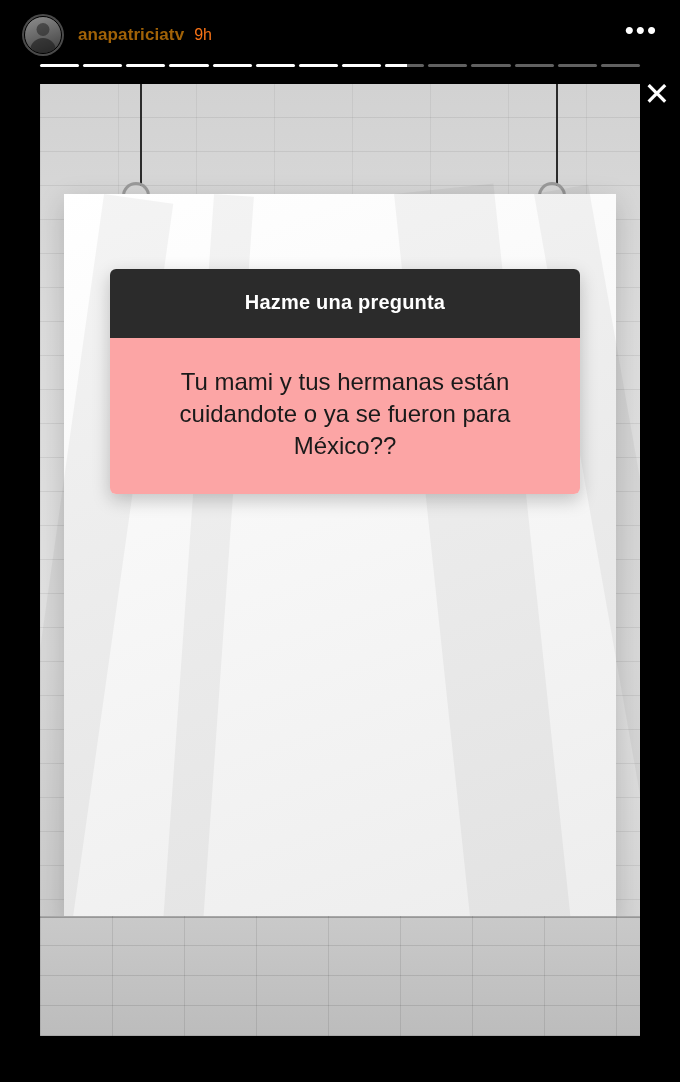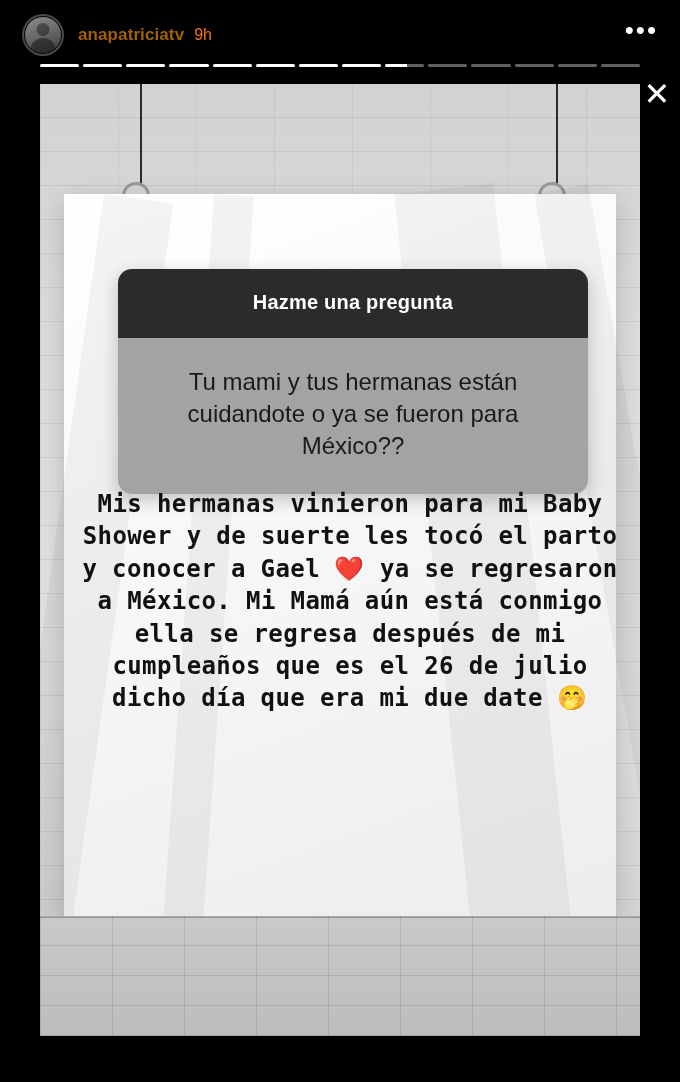--- a/index.html
+++ b/index.html
@@ -223,38 +223,38 @@
     width: 28px; height: 20px;
     border: 3px solid #9a9a9a;
     border-bottom: none;
     border-radius: 14px 14px 0 0;
     box-sizing: border-box;
   }
 
   
   .question-sticker {
     position: absolute;
-    left: 78px;
+    left: 70px;
     top: 185px;
     width: 470px;
-    border-radius: 14px;
+    border-radius: 6px;
     overflow: hidden;
     box-shadow: 0 6px 18px rgba(0,0,0,0.22);
   }
   .question-header {
     background: #2b2b2b;
     color: #ffffff;
     text-align: center;
     font-size: 20px;
     font-weight: bold;
     padding: 22px 10px 24px;
     letter-spacing: 0.2px;
   }
   .question-body {
-    background: #a3a3a3;
+    background: #fca5a5;
     color: #1a1a1a;
     text-align: center;
     font-size: 24px;
     line-height: 1.33;
     padding: 28px 40px 32px;
   }
 
   
   .answer-text {
     position: absolute;
@@ -329,16 +329,15 @@
       <div class="ray ray4"></div>
     </div>
 
     <div class="wall-bottom"></div>
 
     <div class="question-sticker">
       <div class="question-header">Hazme una pregunta</div>
       <div class="question-body">Tu mami y tus hermanas están cuidandote o ya se fueron para México??</div>
     </div>
 
-    <div class="answer-text">Mis hermanas vinieron para mi Baby Shower y de suerte les tocó el parto y conocer a Gael ❤️ ya se regresaron a México. Mi Mamá aún está conmigo ella se regresa después de mi cumpleaños que es el 26 de julio dicho día que era mi due date 🤭</div>
   </div>
 
 </div>
 
 </body></html>

